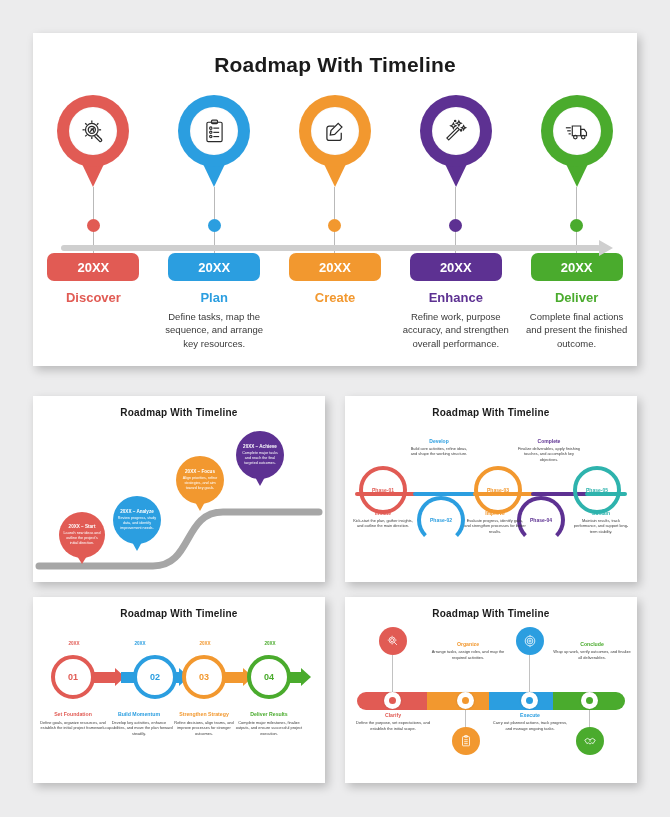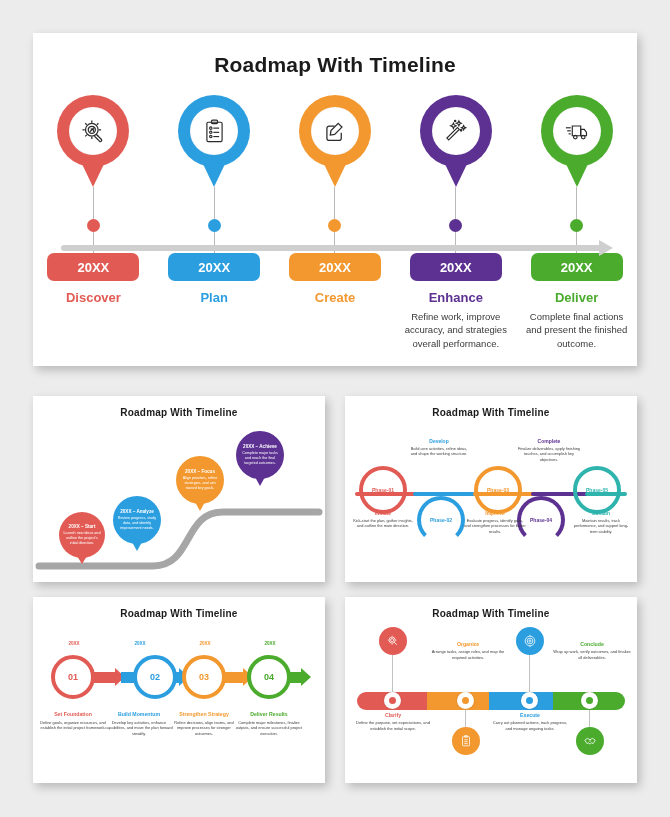--- a/index.html
+++ b/index.html
@@ -212,20 +212,21 @@
             </svg>
           </div>
         </div>
         <div class="stem-top"></div>
         <div class="tl-row">
           <div class="tl-dot" id="dot2" style="background: rgb(43, 158, 224);"></div>
         </div>
         <div class="stem-bottom"></div>
         <div class="badge" id="bad2" style="background: rgb(43, 158, 224);">20XX</div>
         <div class="step-title" id="ttl2" style="color: rgb(43, 158, 224);">Plan</div>
+        <div class="step-desc">Define tasks, map the sequence, and arrange key resources.</div>
       </div>
 
       <div class="hero-col">
         <div class="pin">
           <div class="pin-tip" id="tip3" style="border-top: 46px solid rgb(242, 152, 47);"></div>
           <div class="pin-body" id="body3" style="background: rgb(242, 152, 47);"></div>
           <div class="pin-hole">
             <svg viewBox="0 0 32 32" fill="none" stroke="#2b2b2b" stroke-width="1.5">
               <path d="M24 17.5 V24 a2.6 2.6 0 0 1-2.6 2.6 H9.6 A2.6 2.6 0 0 1 7 24 V12.2 a2.6 2.6 0 0 1 2.6-2.6 H16"></path>
               <path d="M20.4 6.4 l4.4 4.4 -8.6 8.6 -5.2 .8 .8-5.2 z"></path>
@@ -256,21 +257,21 @@
             </svg>
           </div>
         </div>
         <div class="stem-top"></div>
         <div class="tl-row">
           <div class="tl-dot" id="dot4" style="background: rgb(93, 49, 146);"></div>
         </div>
         <div class="stem-bottom"></div>
         <div class="badge" id="bad4" style="background: rgb(93, 49, 146);">20XX</div>
         <div class="step-title" id="ttl4" style="color: rgb(93, 49, 146);">Enhance</div>
-        <div class="step-desc">Refine work, improve accuracy, and strategies overall performance.</div>
+        <div class="step-desc">Refine work, purpose accuracy, and strengthen overall performance.</div>
       </div>
 
       <div class="hero-col">
         <div class="pin">
           <div class="pin-tip" id="tip5" style="border-top: 46px solid rgb(74, 171, 45);"></div>
           <div class="pin-body" id="body5" style="background: rgb(74, 171, 45);"></div>
           <div class="pin-hole">
             <svg viewBox="0 0 32 32" fill="none" stroke="#2b2b2b" stroke-width="1.4">
               <path d="M11 9.5 H21 V21 H11 z"></path>
               <path d="M21 13.4 h4.2 l2.6 3.6 V21 H21 z"></path>

